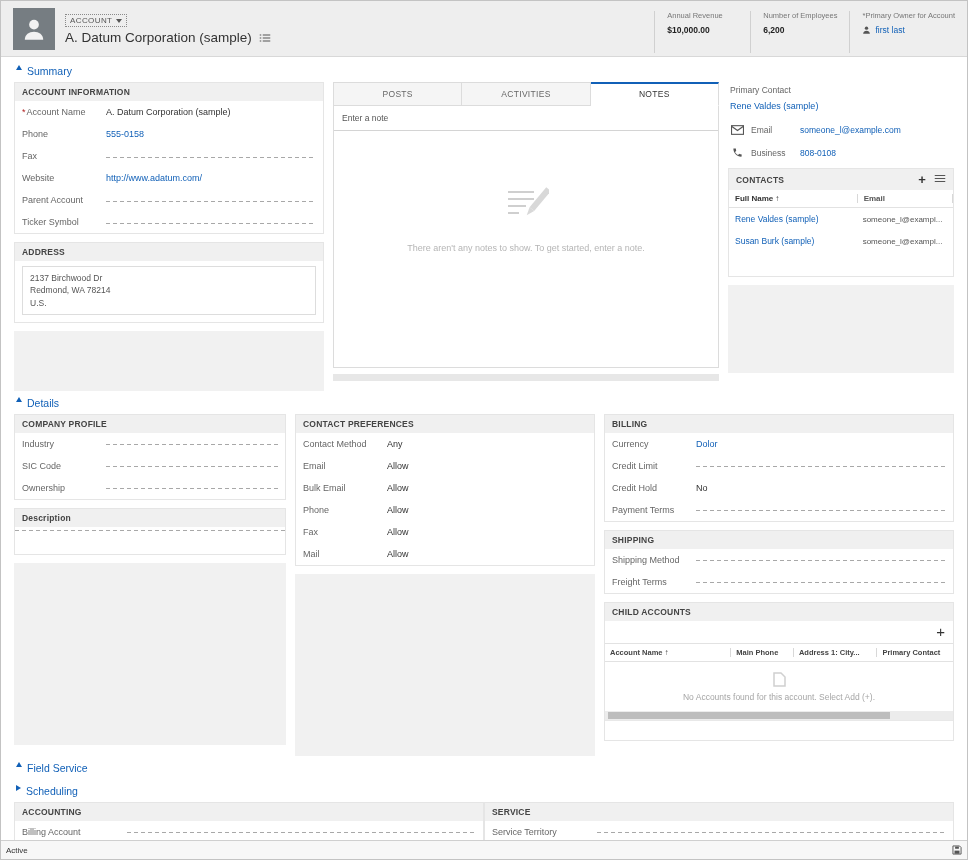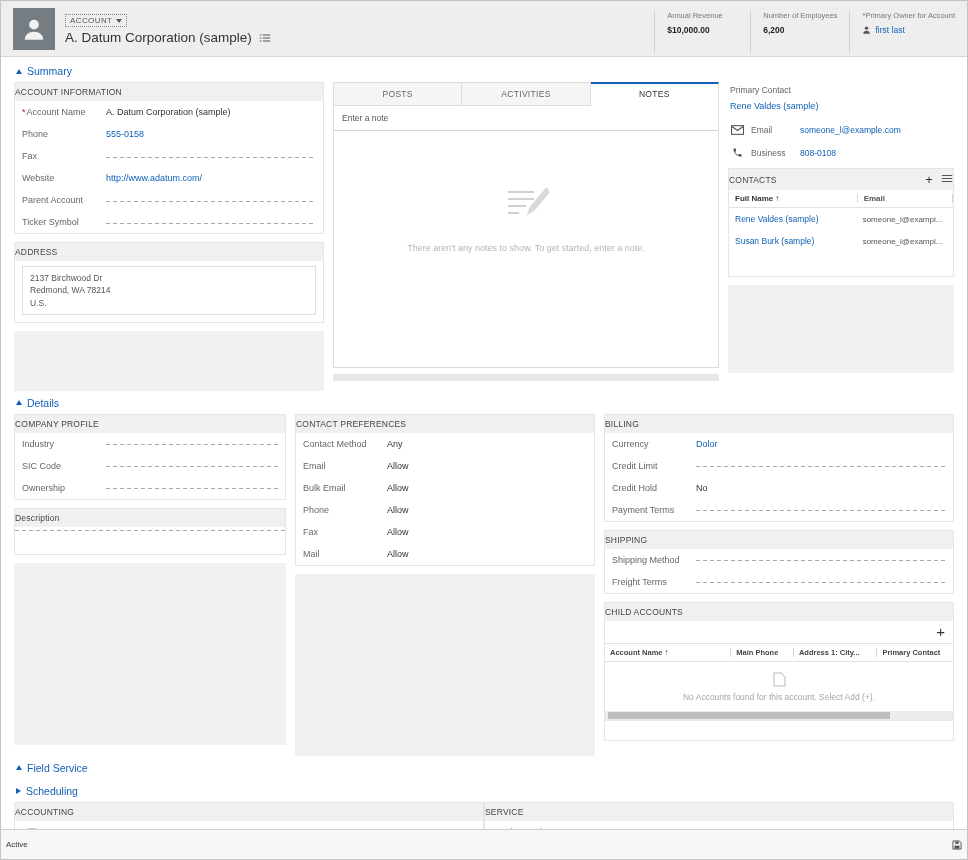--- a/index.html
+++ b/index.html
@@ -16,26 +16,26 @@
   .page-title{font-size:13.5px;color:#333}
   .form-selector{cursor:pointer;display:inline-flex}
   .topbar-right{display:flex;align-items:center}
   .stat{border-left:1px solid #d0d0d0;padding:0 12px;min-width:96px;height:42px}
   .stat-label{font-size:7.5px;color:#777;margin-bottom:5px;white-space:nowrap}
   .stat-value{font-size:8.5px;color:#222;font-weight:bold}
   .stat-owner{display:flex;align-items:center;gap:4px}
   .stat-owner a{font-size:8.5px;color:#1160b7;text-decoration:none;font-weight:normal;cursor:pointer}
   
   .content{padding:2px 13px 0}
-  .sec-h{display:flex;align-items:center;gap:5px;color:#1160b7;font-size:10.5px;padding:6px 2px 5px;cursor:pointer}
+  .sec-h{display:flex;align-items:flex-start;gap:5px;color:#1160b7;font-size:10.5px;padding:6px 2px 5px;cursor:pointer}
   .tri-up{width:0;height:0;border-left:3.5px solid transparent;border-right:3.5px solid transparent;border-bottom:5px solid #1160b7}
   .tri-right{width:0;height:0;border-top:3.5px solid transparent;border-bottom:3.5px solid transparent;border-left:5px solid #1160b7}
   
   .panel{background:#fff;border:1px solid #e5e5e5}
-  .panel-h{background:#f0f0f0;padding:4px 0;font-size:8.5px;font-weight:normal;color:#444;letter-spacing:.2px}
+  .panel-h{background:#f0f0f0;padding:4px 7px;font-size:8.5px;font-weight:bold;color:#444;letter-spacing:.2px}
   .panel-h.flex{display:flex;justify-content:space-between;align-items:center}
   .frow{display:flex;align-items:center;min-height:22px;padding:0 7px;font-size:9px}
   .flabel{width:84px;flex-shrink:0;color:#666;display:flex;align-items:center}
   .fval{flex:1;min-width:0;color:#333;display:flex;align-items:center;cursor:pointer}
   .blue,a.blue{color:#1160b7;text-decoration:none;cursor:pointer}
   .dash{flex:1;height:1px;background-image:repeating-linear-gradient(90deg,#a8a8a8 0 4px,transparent 4px 7px);transform:translateY(1px)}
   .req{color:#b22222;margin-right:1px}
   .mt8{margin-top:8px}
   .ph{background:#f1f1f1}
   .ph-a{height:60px;margin-top:8px}
@@ -91,21 +91,21 @@
   .ca-empty{text-align:center;padding:10px 0 9px;color:#a6a6a6;font-size:8.5px}
   .ca-empty svg{display:block;margin:0 auto 5px}
   .ca-scroll{height:9px;background:#ececec;position:relative;cursor:pointer}
   .ca-thumb{position:absolute;left:3px;top:1px;bottom:1px;width:81%;background:#bdbdbd;cursor:pointer}
   .ca-footrow{height:20px;border-top:1px solid #e8e8e8}
   
   .grid-fs{display:flex;}
   .fs-panel{flex:1}
   .fs-panel .flabel{width:105px}
   
-  .statusbar{position:absolute;left:0;right:0;bottom:0;height:30px;background:#f7f7f7;border-top:1px solid #cfcfcf;display:flex;align-items:center;justify-content:space-between;padding:0 5px;font-size:8px;color:#333}
+  .statusbar{position:absolute;left:0;right:0;bottom:0;height:19px;background:#f7f7f7;border-top:1px solid #cfcfcf;display:flex;align-items:center;justify-content:space-between;padding:0 5px;font-size:8px;color:#333}
   .save-ico{display:inline-flex;cursor:pointer}
 </style>
 </head>
 <body>
 
 <div class="page">
 
   <header class="topbar">
     <div class="topbar-left">
       <div class="avatar">

